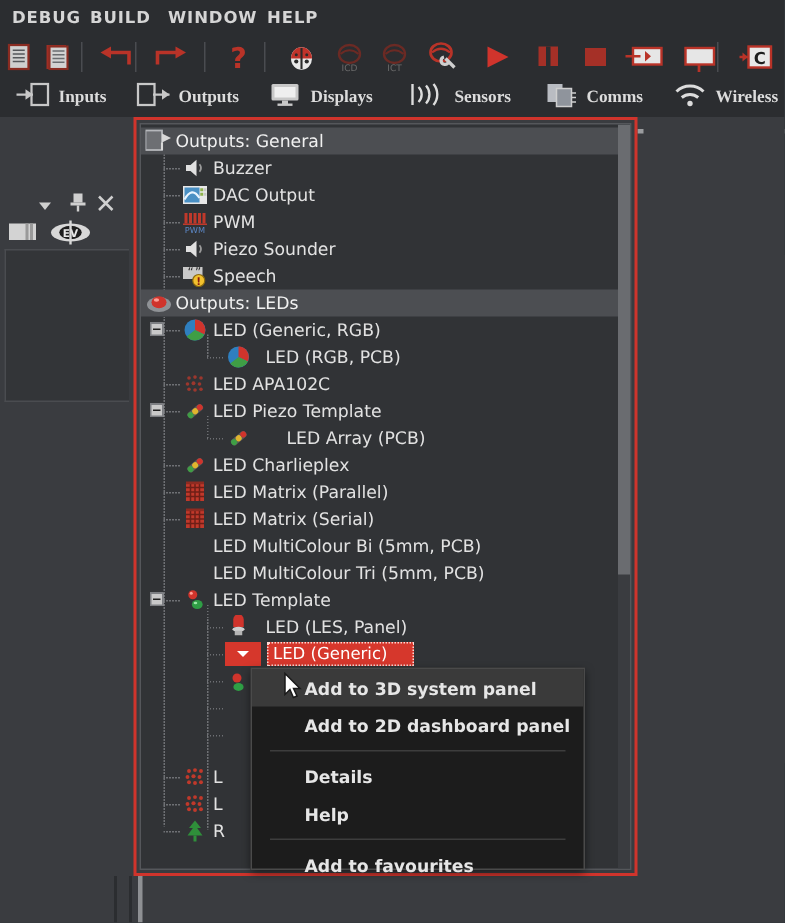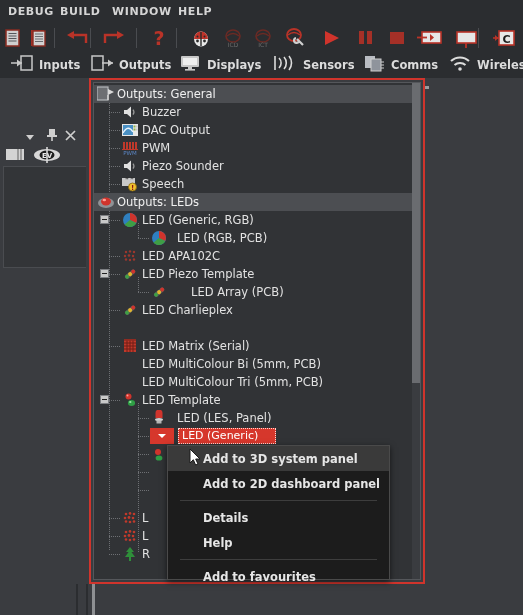--- a/index.html
+++ b/index.html
@@ -18,21 +18,21 @@
     position:absolute;top:5px;font-size:11px;letter-spacing:.6px;
     color:#d5d5d5;font-weight:600;
   }
 
   
   .toolbar{position:absolute;left:0;top:24px;width:523px;height:28px;background:#2b2d30;}
   .tbtn{position:absolute;top:3px;width:22px;height:22px;}
   .tsep{position:absolute;top:4px;width:1px;height:20px;background:#4a4c50;}
 
   
-  .tabstrip{position:absolute;left:0;top:52px;width:523px;height:26px;background:#2b2d30;}
+  .tabstrip{position:absolute;left:0;top:52px;width:523px;height:26px;background:#2b2d30;font-family:Liberation Serif, serif;}
   .tab{position:absolute;top:0;height:26px;display:flex;align-items:center;gap:5px;}
   .tab .tlabel{font-size:11.5px;color:#dcdcdc;font-weight:600;white-space:nowrap;}
 
   
   .leftdock{position:absolute;left:0;top:78px;width:88px;height:537px;background:#3a3c40;margin-top:46px;}
   .dockhdr{position:absolute;left:0;top:0;width:88px;height:20px;}
   .dockbody{position:absolute;left:3px;top:42px;width:82px;height:100px;
             background:#333538;border:1px solid #4a4c50;border-right:none;}
   .iconrow{position:absolute;left:4px;top:22px;width:84px;height:20px;}
 
@@ -529,20 +529,38 @@
               <rect x="2" y="6" width="12" height="4.5" rx="2" fill="#5a5a5a"></rect>
               <circle cx="4" cy="8.2" r="2" fill="#3f9e45"></circle>
               <circle cx="8" cy="8.2" r="2" fill="#e0b52e"></circle>
               <circle cx="12" cy="8.2" r="2" fill="#d0342c"></circle>
             </g>
           </svg>
       </span>
       <span class="lbl">LED Charlieplex</span>
     </div>
 
+    <div class="row" style="top:236px;left:28px">
+      <div class="dash-h" style="left:-13px;top:9px;width:11px"></div>
+      <span class="ico">
+        <svg width="16" height="16" viewBox="0 0 16 16">
+            <rect x="2" y="2" width="12" height="12" fill="#c0392b"></rect>
+            <g stroke="#6e1f17" stroke-width="1">
+              <line x1="2" y1="5" x2="14" y2="5"></line>
+              <line x1="2" y1="8" x2="14" y2="8"></line>
+              <line x1="2" y1="11" x2="14" y2="11"></line>
+              <line x1="5" y1="2" x2="5" y2="14"></line>
+              <line x1="8" y1="2" x2="8" y2="14"></line>
+              <line x1="11" y1="2" x2="11" y2="14"></line>
+            </g>
+            <rect x="2" y="1" width="12" height="1.8" fill="#8f2b21"></rect>
+          </svg>
+      </span>
+      <span class="lbl">LED Matrix (Parallel)</span>
+    </div>
 
     <div class="row" style="top:254px;left:28px">
       <div class="dash-h" style="left:-13px;top:9px;width:11px"></div>
       <span class="ico">
         <svg width="16" height="16" viewBox="0 0 16 16">
             <rect x="2" y="2" width="12" height="12" fill="#c0392b"></rect>
             <g stroke="#6e1f17" stroke-width="1">
               <line x1="2" y1="5" x2="14" y2="5"></line>
               <line x1="2" y1="8" x2="14" y2="8"></line>
               <line x1="2" y1="11" x2="14" y2="11"></line>

